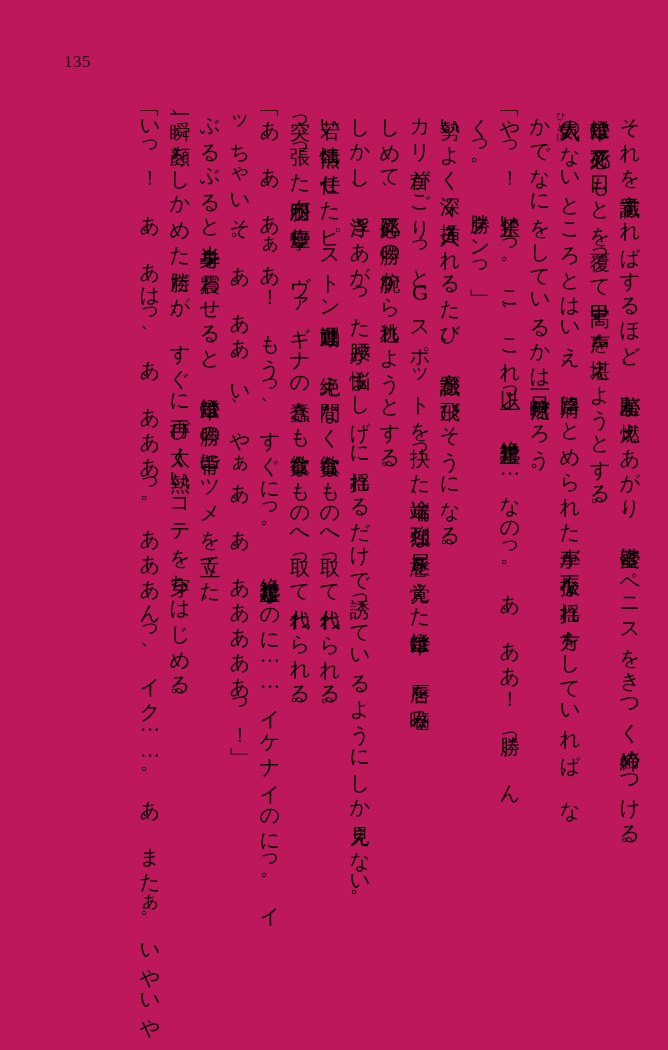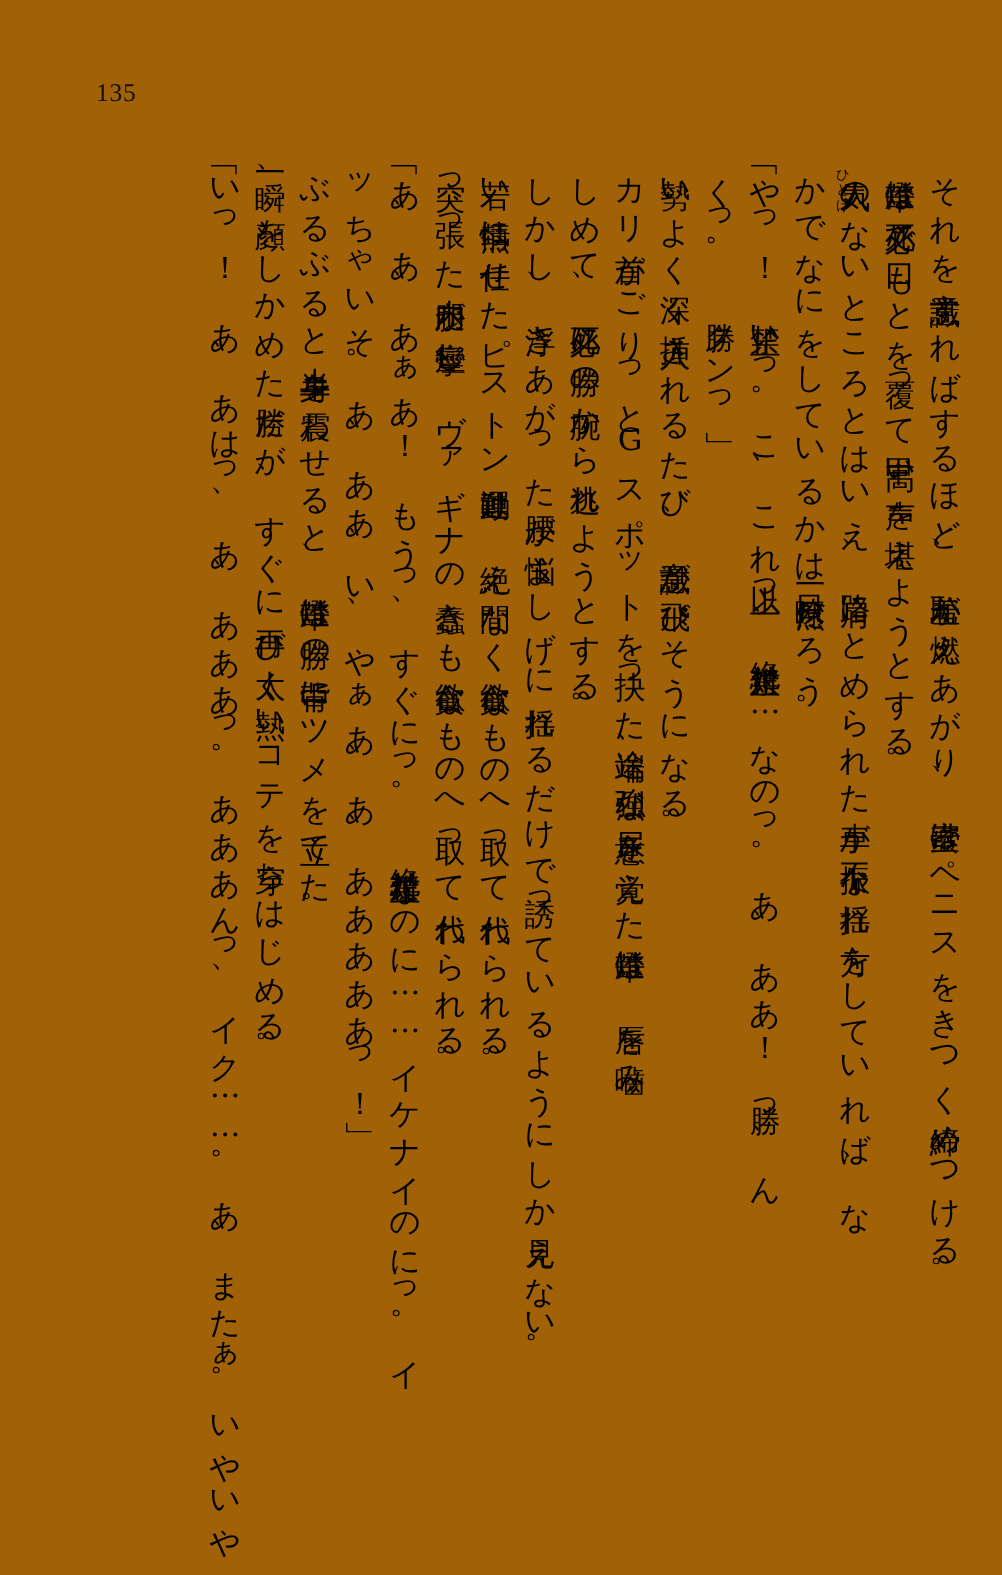--- a/index.html
+++ b/index.html
@@ -8,21 +8,21 @@
     background: #ffffff;
   }
   body {
     font-family: "Liberation Serif", "DejaVu Serif", serif;
     color: #111111;
   }
   #page {
     position: relative;
     width: 668px;
     height: 1050px;
-    background: #a16207;
+    background: #be185d;
     overflow: hidden;
   }
   #page-number {
     position: absolute;
     top: 52px;
     left: 64px;
     font-size: 17px;
     letter-spacing: 0.5px;
     color: #111111;
   }

